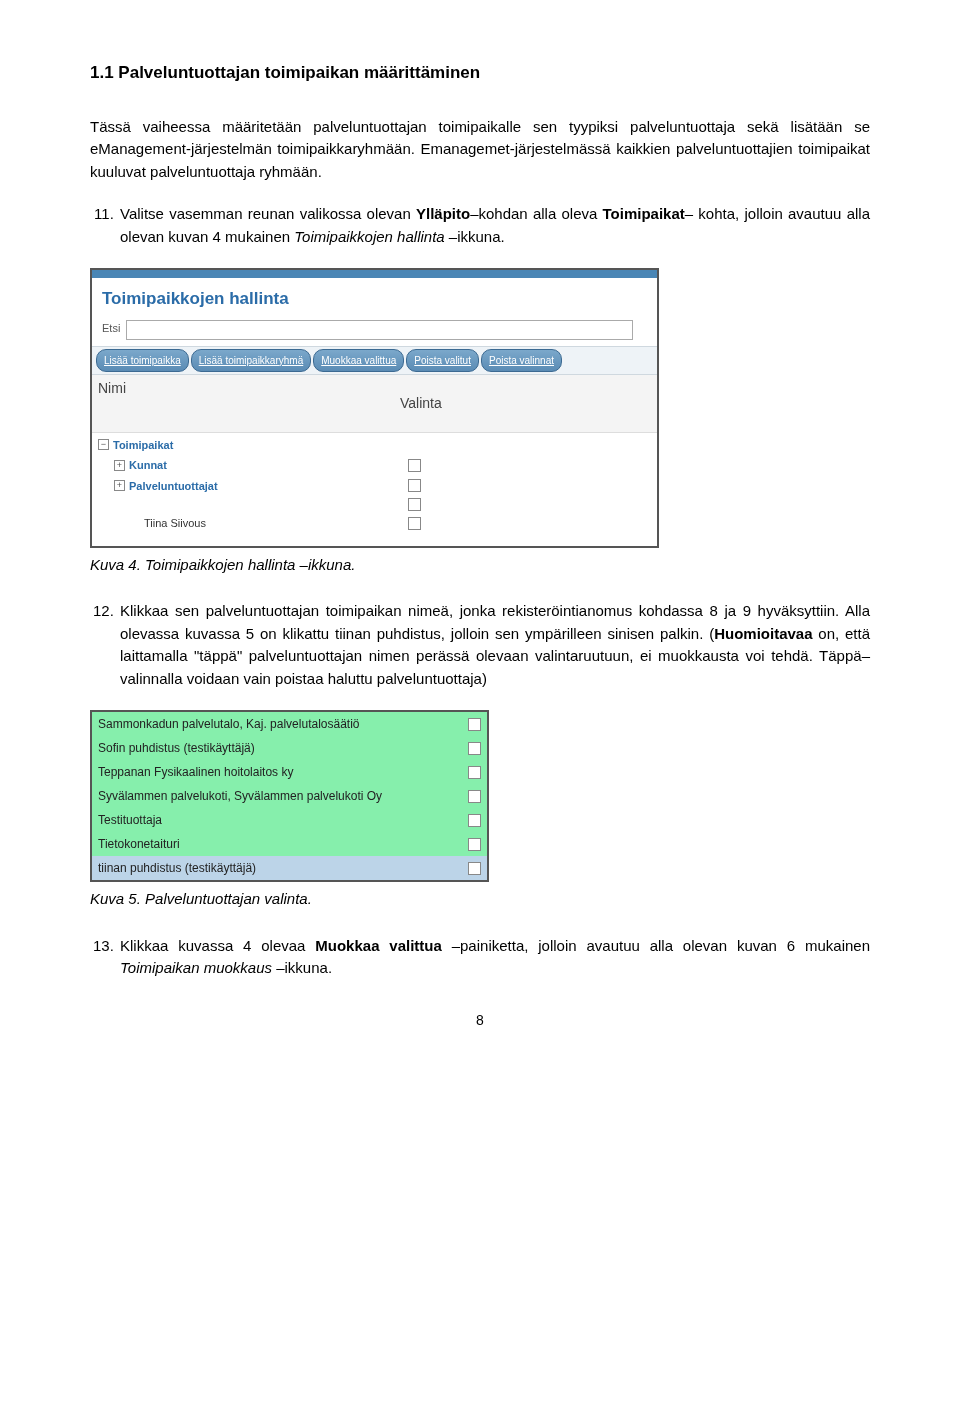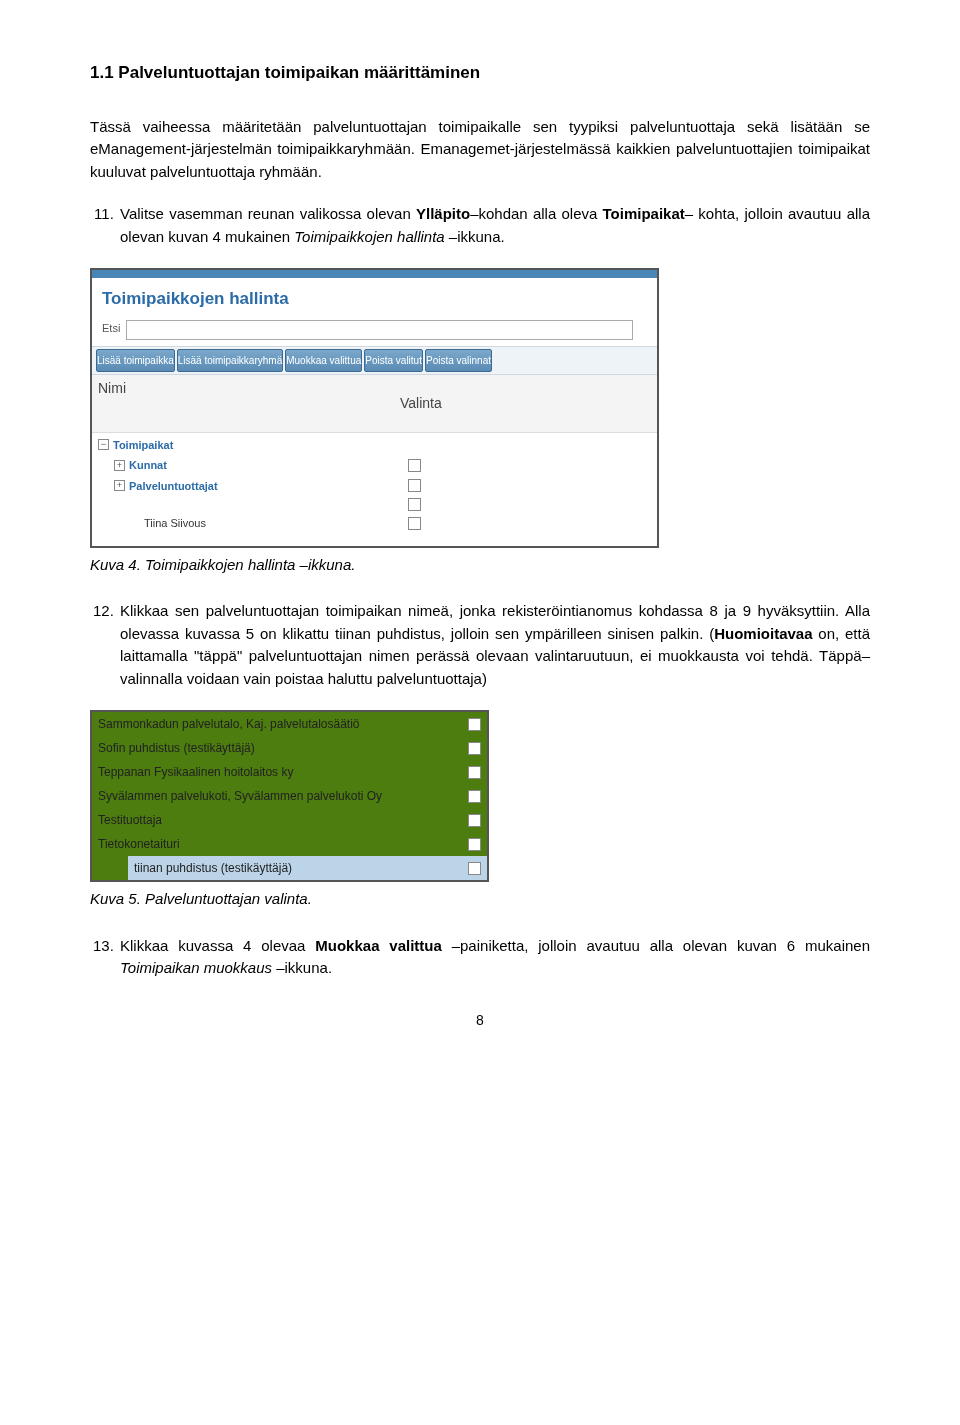--- a/index.html
+++ b/index.html
@@ -85,24 +85,25 @@
     gap: 2px;
     padding: 2px 4px;
     background: #eef3f7;
     border-top: 1px solid #cfd8df;
     border-bottom: 1px solid #cfd8df;
   }
   .shot1 .toolbar .btn {
     background: linear-gradient(#7ba8cb, #5a8bb4);
     color: #fff;
     font-size: 10px;
-    padding: 3px 0;
+    padding: 3px 7px;
     border: 1px solid #3c6a92;
-    border-radius: 2px;
+    border-radius: 10px;
     white-space: nowrap;
+    text-decoration: underline;
   }
   .shot1 .header-row {
     display: flex;
     background: #f4f4f4;
     border-bottom: 1px solid #ddd;
     font-size: 14px;
     color: #444;
   }
   .shot1 .header-row .col1 { width: 290px; padding: 3px 6px; }
   .shot1 .header-row .col2 { flex: 1; padding: 18px 6px; }
@@ -136,29 +137,29 @@
     background: #fff;
   }
 
   
   .shot2 {
     border: 2px solid #555;
     width: 395px;
     margin: 10px 0 4px 0;
     font-family: Verdana, Arial, sans-serif;
     font-size: 12px;
-    background: #4d7c0f;
+    background: #86efac;
   }
   .shot2 .row {
     display: flex;
     align-items: center;
     padding: 3px 6px;
     color: #222;
   }
-  .shot2 .row.sel { background: #bcd4e8; margin-left: 36px; }
+  .shot2 .row.sel { background: #bcd4e8; }
   .shot2 .row .name { flex: 1; }
   .shot2 .row .chk {
     width: 11px; height: 11px;
     border: 1px solid #888;
     background: #fff;
     margin-left: 6px;
   }
 </style>
 </head>
 <body>

